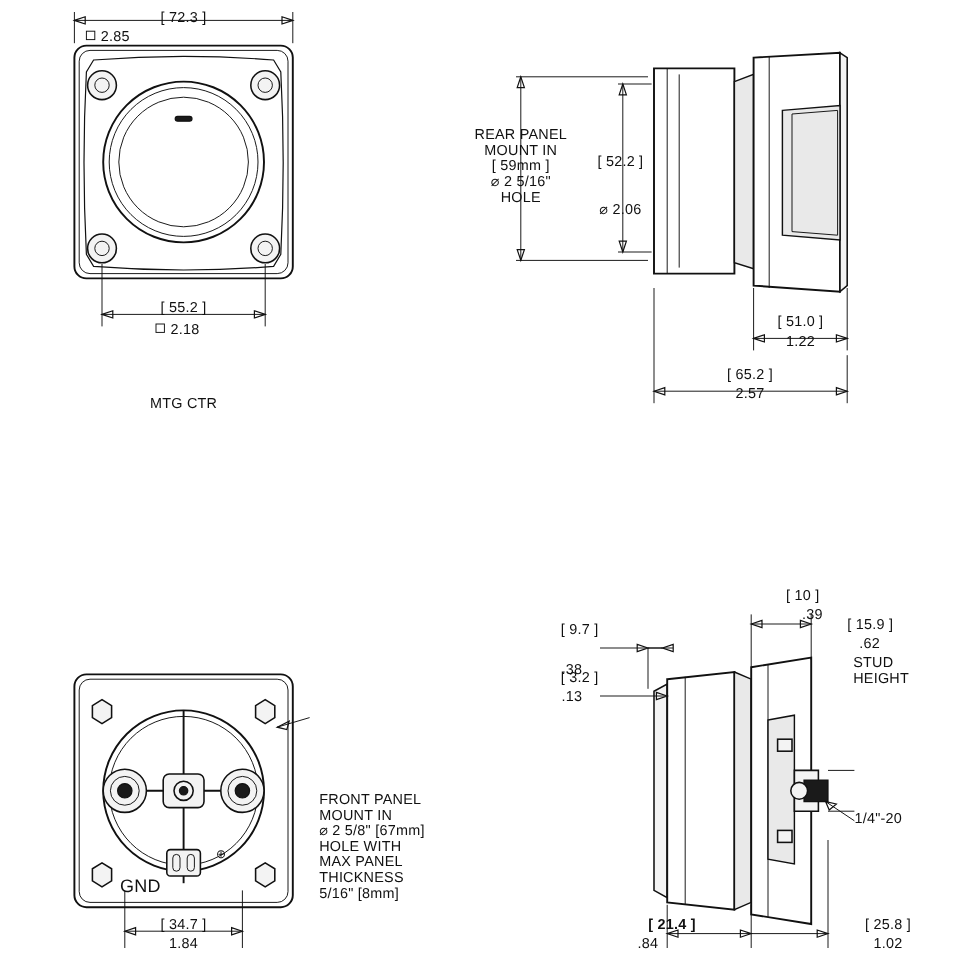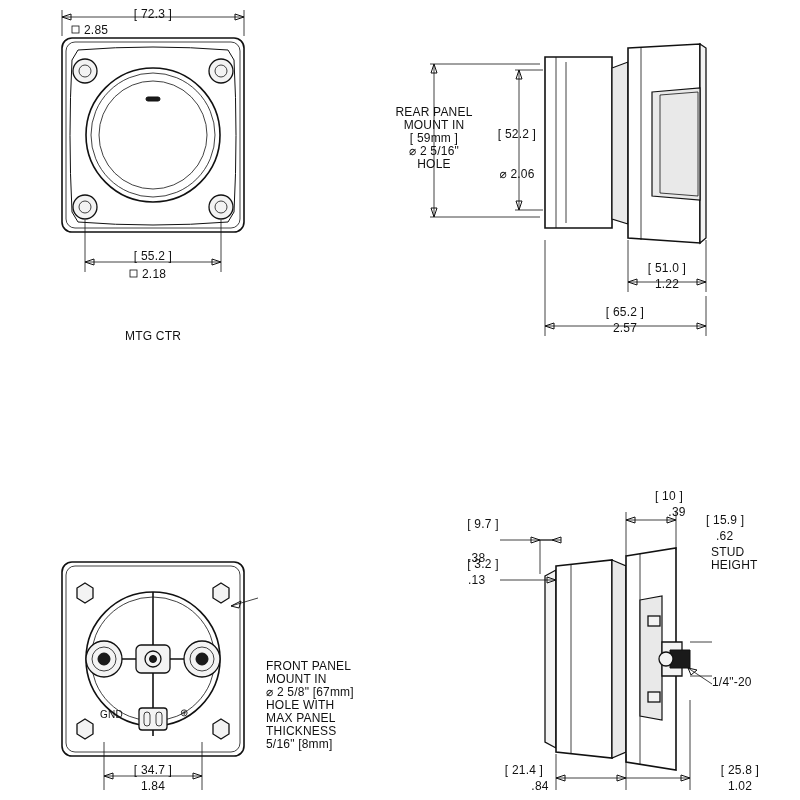--- a/index.html
+++ b/index.html
@@ -241,22 +241,22 @@
   <div class="dimtext c" style="left:644px;top:490px;width:50px;">[ 10 ]</div>
   <div class="dimtext c" style="left:652px;top:506px;width:50px;">.39</div>
 
   <div class="dimtext l" style="left:706px;top:514px;width:80px;">[ 15.9 ]</div>
   <div class="dimtext l" style="left:716px;top:530px;width:80px;">.62</div>
   <div class="dimtext l" style="left:711px;top:546px;width:80px;">STUD
 HEIGHT</div>
 
   <div class="dimtext l" style="left:712px;top:676px;width:80px;">1/4"-20</div>
 
-  <div class="dimtext c" style="left:484px;top:764px;width:80px;">[ 21.4 ]</div>
+  <div class="dimtext c" style="left:520px;top:764px;width:80px;font-weight:bold;">[ 21.4 ]</div>
   <div class="dimtext c" style="left:500px;top:780px;width:80px;">.84</div>
 
   <div class="dimtext c" style="left:700px;top:764px;width:80px;">[ 25.8 ]</div>
   <div class="dimtext c" style="left:700px;top:780px;width:80px;">1.02</div>
 
-  <div class="dimtext l" style="left:100px;top:708px;width:40px;font-size:10px;">GND</div>
+  <div class="dimtext l" style="left:100px;top:732px;width:40px;font-size:15px;">GND</div>
   <div class="dimtext l" style="left:180px;top:706px;width:40px;font-size:10px;">⊕</div>
 
 </div>
 
 </body></html>

